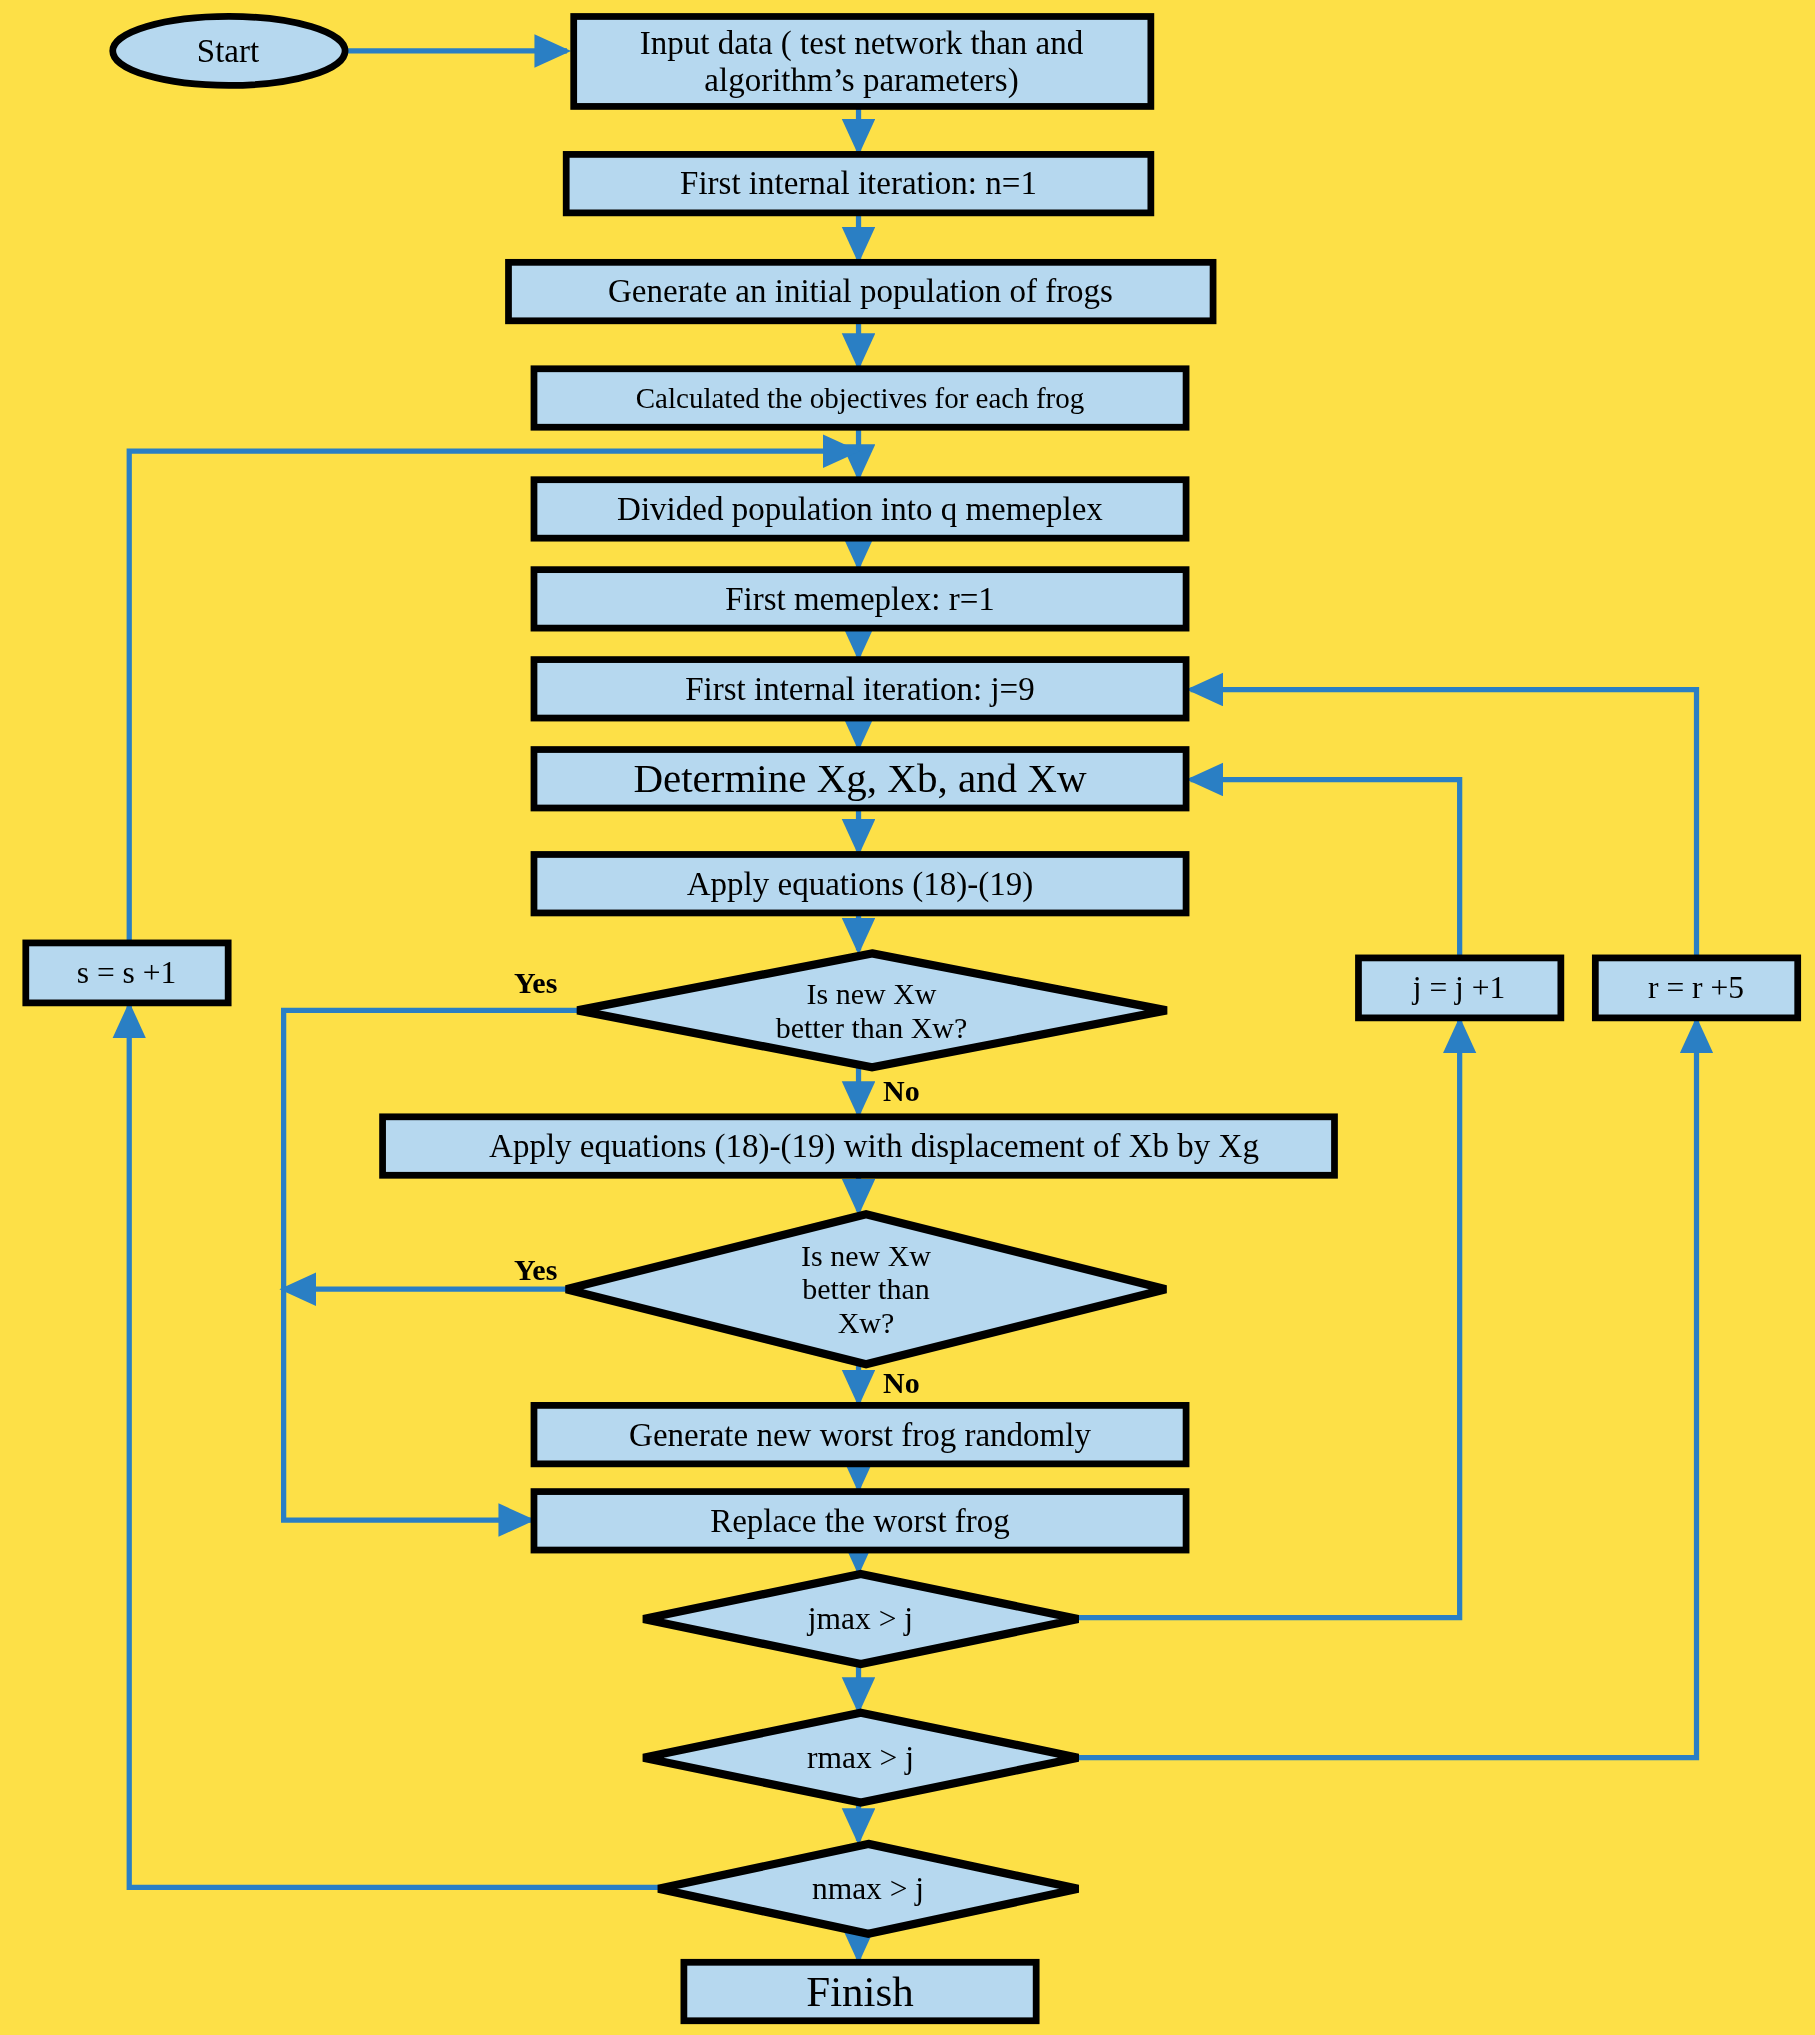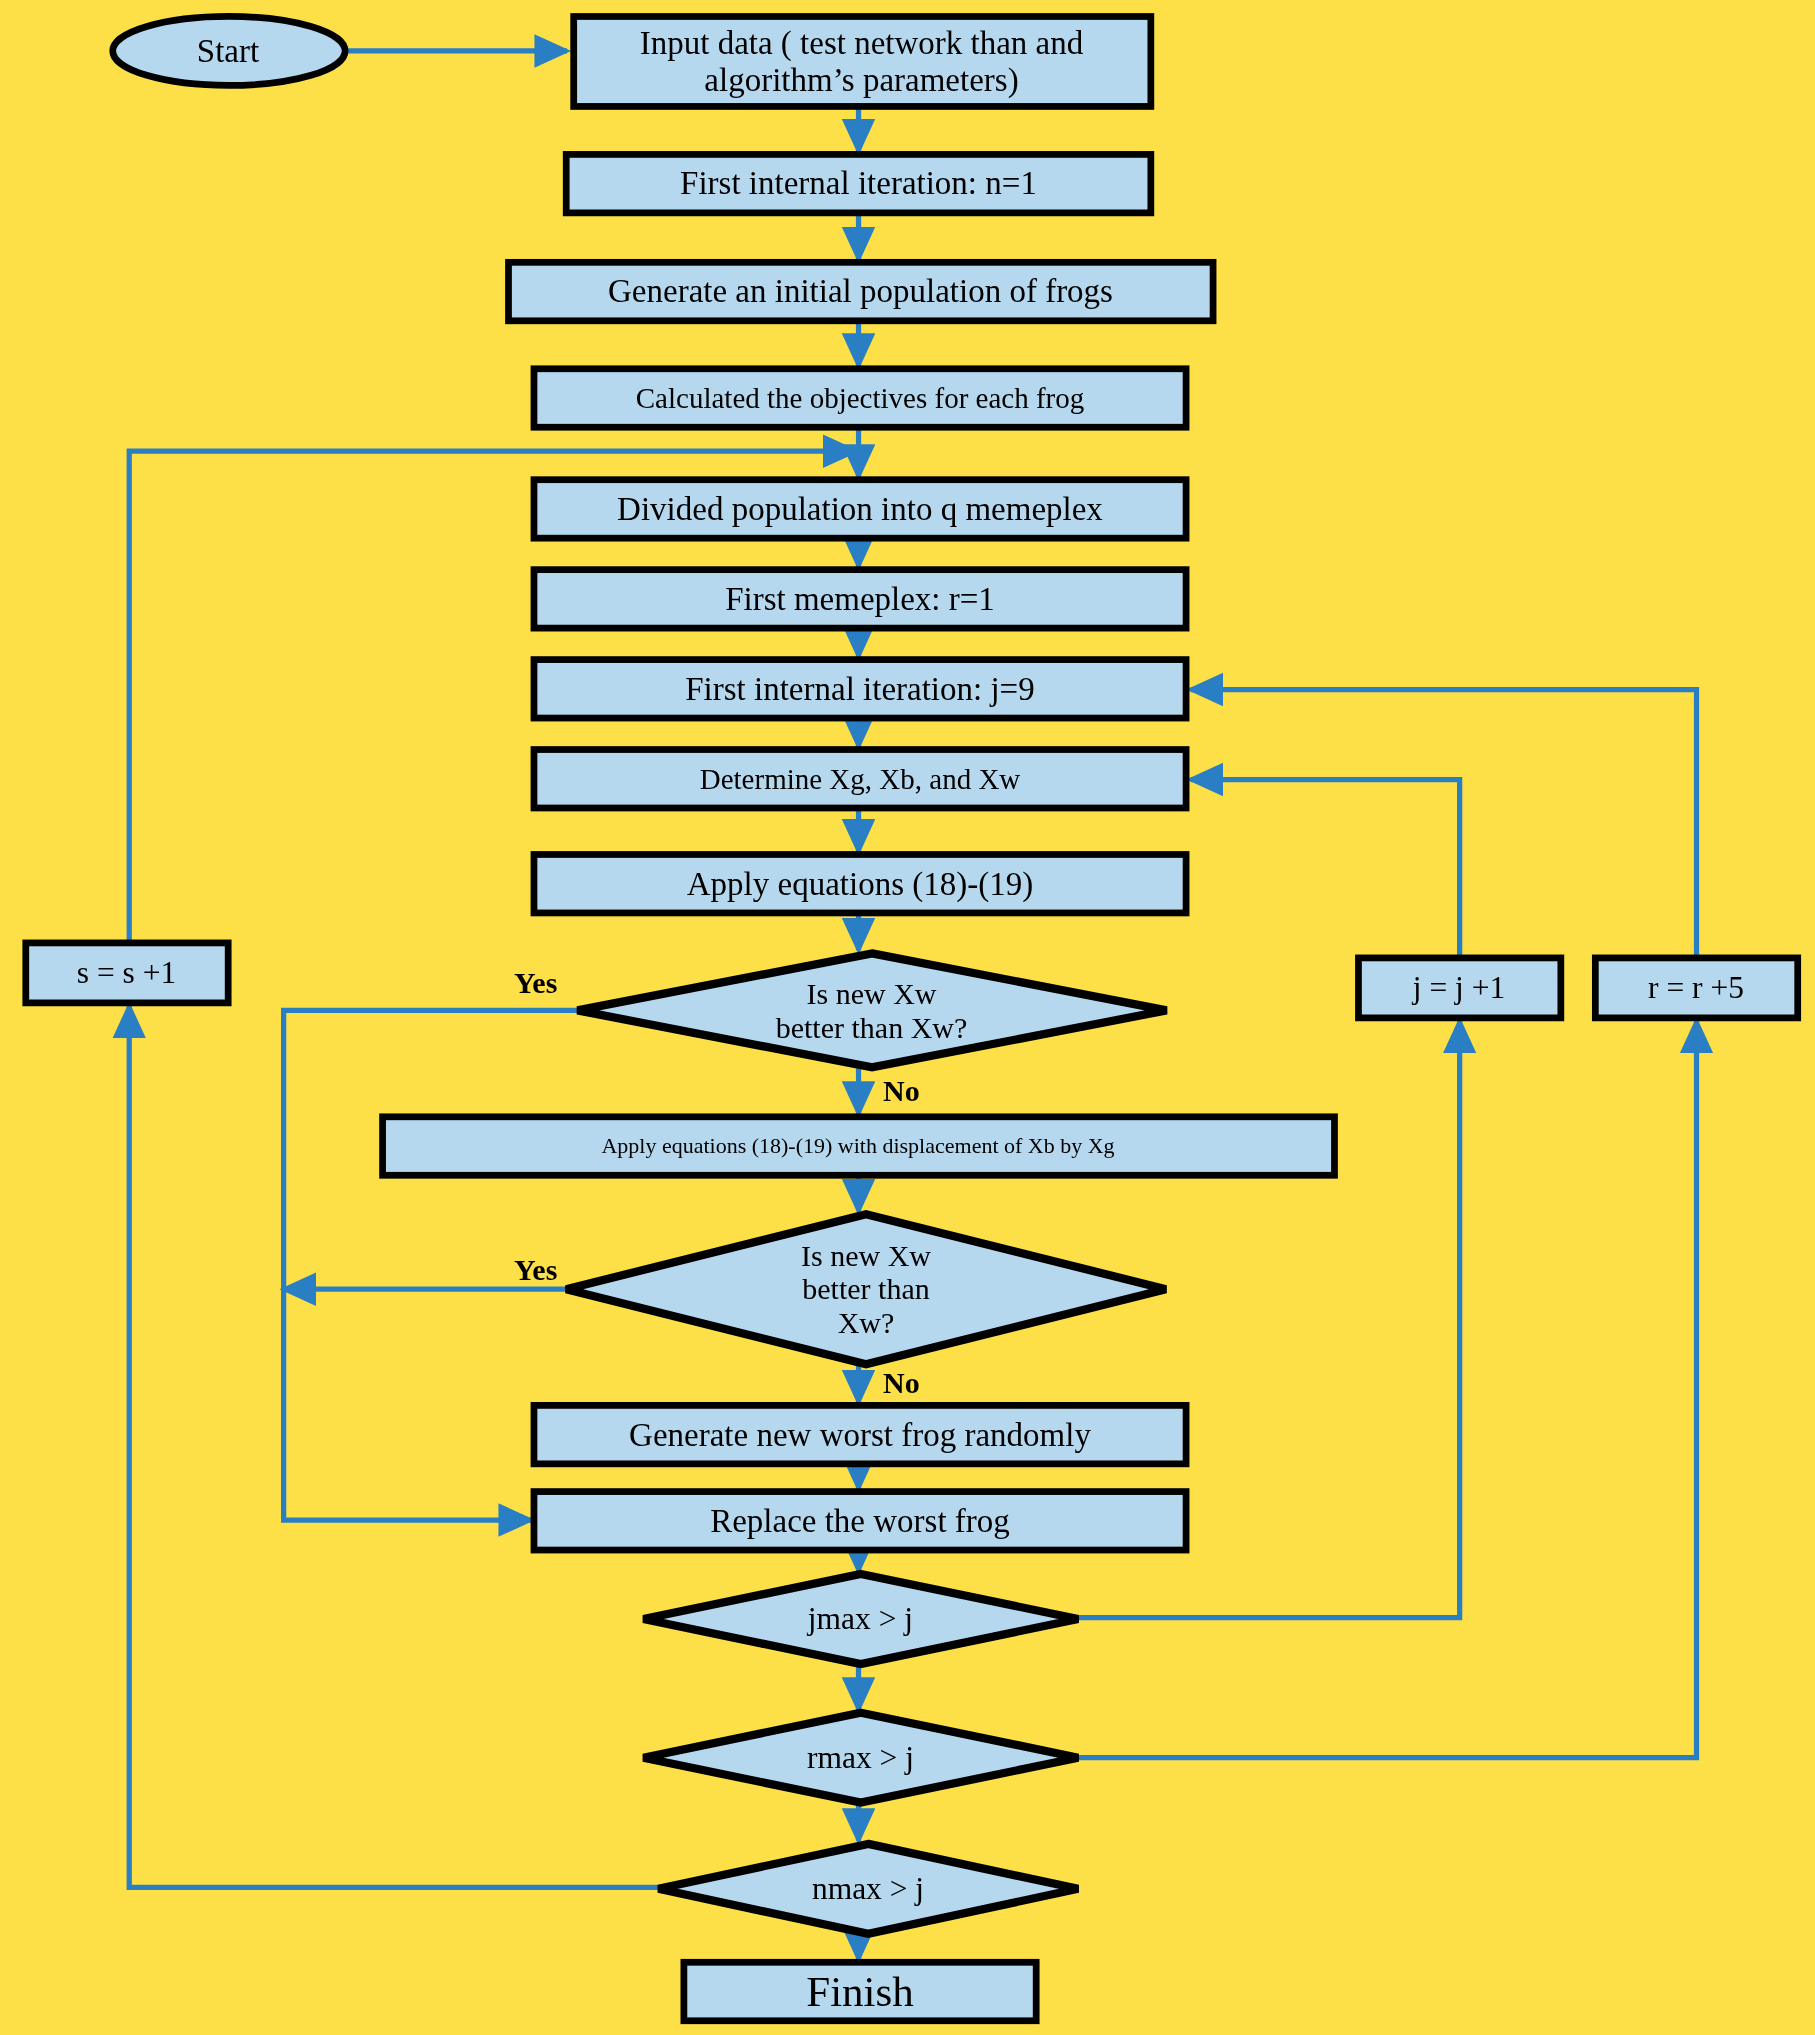--- a/index.html
+++ b/index.html
@@ -92,25 +92,25 @@
   <div id="labels-layer">
       <div class="node-label" style="left: 112px; top: 16.5px; width: 232px; height: 69px; font-size: 33px;">Start</div>
       <div class="node-label" style="left: 573px; top: 16.5px; width: 577px; height: 90px; font-size: 33px;">Input data ( test network than and
 algorithm’s parameters)</div>
       <div class="node-label" style="left: 566px; top: 154px; width: 585px; height: 58px; font-size: 33px;">First internal iteration:  n=1</div>
       <div class="node-label" style="left: 508px; top: 262px; width: 705px; height: 58px; font-size: 33px;">Generate an initial  population of frogs</div>
       <div class="node-label" style="left: 534px; top: 369px; width: 652px; height: 58px; font-size: 29px;">Calculated the objectives for each frog</div>
       <div class="node-label" style="left: 534px; top: 480px; width: 652px; height: 58px; font-size: 33px;">Divided population  into q memeplex</div>
       <div class="node-label" style="left: 534px; top: 570px; width: 652px; height: 58px; font-size: 33px;">First memeplex: r=1</div>
       <div class="node-label" style="left: 534px; top: 660px; width: 652px; height: 58px; font-size: 33px;">First internal iteration: j=9</div>
-      <div class="node-label" style="left: 534px; top: 750px; width: 652px; height: 58px; font-size: 29px;">Determine Xg, Xb, and Xw</div>
+      <div class="node-label" style="left: 534px; top: 750px; width: 652px; height: 58px; font-size: 41px;">Determine Xg, Xb, and Xw</div>
       <div class="node-label" style="left: 534px; top: 855px; width: 652px; height: 58px; font-size: 33px;">Apply equations (18)-(19)</div>
       <div class="node-label" style="left: 577px; top: 954px; width: 589px; height: 114px; font-size: 30px;">Is new Xw
 better than Xw?</div>
-      <div class="node-label" style="left: 382px; top: 1117px; width: 952px; height: 58px; font-size: 22px;">Apply equations (18)-(19)  with displacement of Xb by Xg</div>
+      <div class="node-label" style="left: 398px; top: 1117px; width: 952px; height: 58px; font-size: 33px;">Apply equations (18)-(19)  with displacement of Xb by Xg</div>
       <div class="node-label" style="left: 566px; top: 1214px; width: 600px; height: 150px; font-size: 30px;">Is new Xw
 better than
 Xw?</div>
       <div class="node-label" style="left: 534px; top: 1406px; width: 652px; height: 58px; font-size: 33px;">Generate new worst frog randomly</div>
       <div class="node-label" style="left: 534px; top: 1492px; width: 652px; height: 58px; font-size: 33px;">Replace the worst frog</div>
       <div class="node-label" style="left: 643px; top: 1574px; width: 435px; height: 90px; font-size: 31.5px;">jmax &gt; j</div>
       <div class="node-label" style="left: 643px; top: 1713px; width: 435px; height: 90px; font-size: 31.5px;">rmax &gt; j</div>
       <div class="node-label" style="left: 658px; top: 1844px; width: 420px; height: 90px; font-size: 31.5px;">nmax &gt; j</div>
       <div class="node-label" style="left: 684px; top: 1963px; width: 352px; height: 58px; font-size: 43px; text-align: center;">Finish</div>
       <div class="node-label" style="left: 25.5px; top: 943px; width: 202px; height: 60px; font-size: 31.5px;">s = s +1</div>

